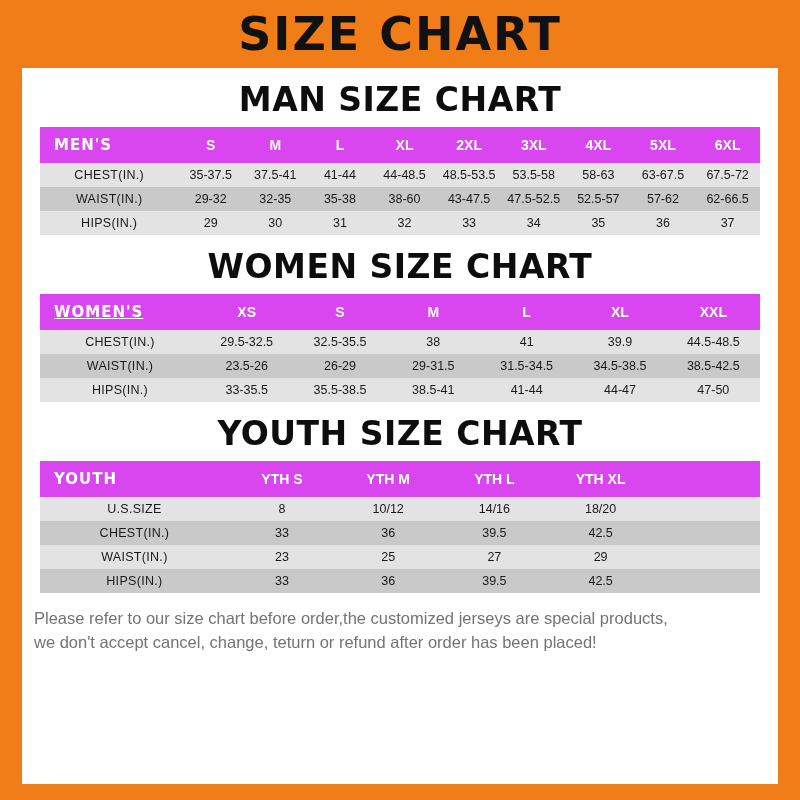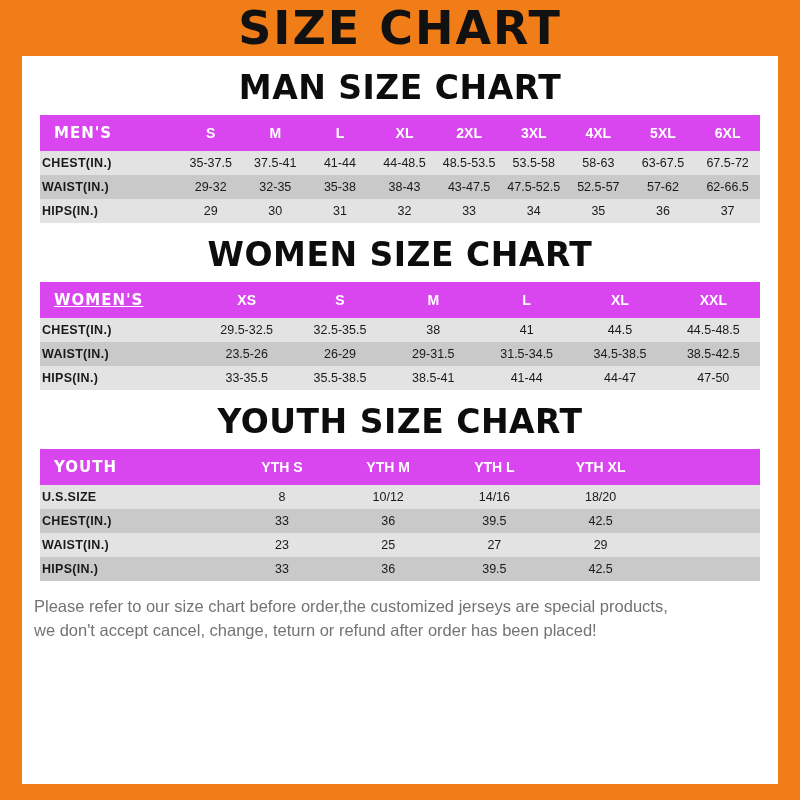--- a/index.html
+++ b/index.html
@@ -17,21 +17,21 @@
     position: relative;
     width: 800px;
     height: 800px;
     background: #ffffff;
     box-sizing: border-box;
     border-left: 22px solid #f07d18;
     border-right: 22px solid #f07d18;
   }
   .banner {
     background: #f07d18;
-    height: 56px;
+    height: 68px;
     margin: 0 -22px;
     display: flex;
     align-items: center;
     justify-content: center;
   }
   .banner-title {
     font-family: "DejaVu Sans", sans-serif;
     font-weight: bold;
     font-size: 46px;
     letter-spacing: 2px;
@@ -76,22 +76,22 @@
     letter-spacing: 1px;
     font-size: 15px;
   }
   table.chart tbody tr.odd td {
     background: #e3e3e3;
   }
   table.chart tbody tr.even td {
     background: #c9c9c9;
   }
   table.chart tbody td.first {
-    text-align: left;
-    font-weight: bold;
+    text-align: center;
+    font-weight: normal;
     letter-spacing: 0.3px;
   }
   .men-col-first { width: 17%; }
   .women-col-first { width: 20%; text-decoration: underline; }
   .youth-col-first { width: 24%; }
   .footer-note {
     margin-top: 14px;
     padding: 0 12px;
     text-align: left;
     color: #737373;
@@ -145,21 +145,21 @@
           <td>53.5-58</td>
           <td>58-63</td>
           <td>63-67.5</td>
           <td>67.5-72</td>
         </tr>
         <tr class="even">
           <td class="first">WAIST(IN.)</td>
           <td>29-32</td>
           <td>32-35</td>
           <td>35-38</td>
-          <td>38-43</td>
+          <td>38-60</td>
           <td>43-47.5</td>
           <td>47.5-52.5</td>
           <td>52.5-57</td>
           <td>57-62</td>
           <td>62-66.5</td>
         </tr>
         <tr class="odd">
           <td class="first">HIPS(IN.)</td>
           <td>29</td>
           <td>30</td>
@@ -189,21 +189,21 @@
           <th>XXL</th>
         </tr>
       </thead>
       <tbody>
         <tr class="odd">
           <td class="first">CHEST(IN.)</td>
           <td>29.5-32.5</td>
           <td>32.5-35.5</td>
           <td>38</td>
           <td>41</td>
-          <td>44.5</td>
+          <td>39.9</td>
           <td>44.5-48.5</td>
         </tr>
         <tr class="even">
           <td class="first">WAIST(IN.)</td>
           <td>23.5-26</td>
           <td>26-29</td>
           <td>29-31.5</td>
           <td>31.5-34.5</td>
           <td>34.5-38.5</td>
           <td>38.5-42.5</td>

